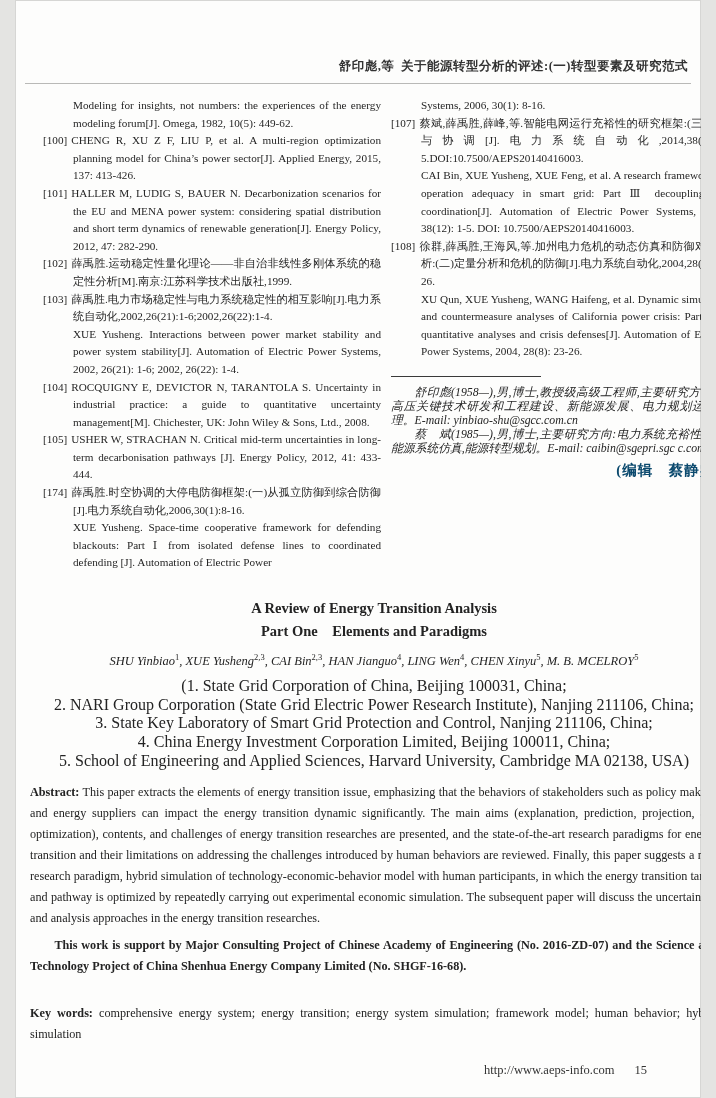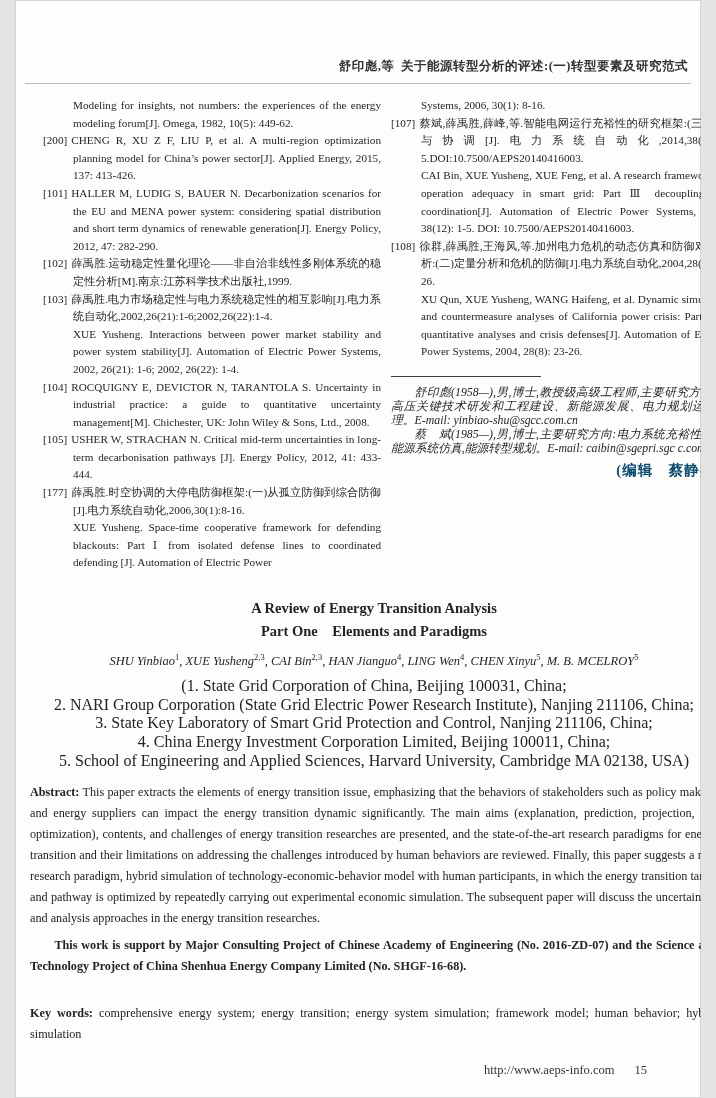--- a/index.html
+++ b/index.html
@@ -73,35 +73,35 @@
 
   <div class="runhead">舒印彪,等 关于能源转型分析的评述:(一)转型要素及研究范式</div>
   <div class="headrule"></div>
 
   <div class="refs-row">
 
     <div class="col">
 
         <p class="ref cont"><span>Modeling for insights, not numbers: the experiences of the energy modeling forum[J]. Omega, 1982, 10(5): 449-62.</span></p>
 
-        <p class="ref"><span class="ref-label">[200]</span><span>CHENG R, XU Z F, LIU P, et al. A multi-region optimization planning model for China’s power sector[J]. Applied Energy, 2015, 137: 413-426.</span></p>
+        <p class="ref"><span class="ref-label">[100]</span><span>CHENG R, XU Z F, LIU P, et al. A multi-region optimization planning model for China’s power sector[J]. Applied Energy, 2015, 137: 413-426.</span></p>
 
         <p class="ref"><span class="ref-label">[101]</span><span>HALLER M, LUDIG S, BAUER N. Decarbonization scenarios for the EU and MENA power system: considering spatial distribution and short term dynamics of renewable generation[J]. Energy Policy, 2012, 47: 282-290.</span></p>
 
         <p class="ref"><span class="ref-label">[102]</span><span>薛禹胜.运动稳定性量化理论——非自治非线性多刚体系统的稳定性分析[M].南京:江苏科学技术出版社,1999.</span></p>
 
         <p class="ref"><span class="ref-label">[103]</span><span>薛禹胜.电力市场稳定性与电力系统稳定性的相互影响[J].电力系统自动化,2002,26(21):1-6;2002,26(22):1-4.</span></p>
 
         <p class="ref cont"><span>XUE Yusheng. Interactions between power market stability and power system stability[J]. Automation of Electric Power Systems, 2002, 26(21): 1-6; 2002, 26(22): 1-4.</span></p>
 
         <p class="ref"><span class="ref-label">[104]</span><span>ROCQUIGNY E, DEVICTOR N, TARANTOLA S. Uncertainty in industrial practice: a guide to quantitative uncertainty management[M]. Chichester, UK: John Wiley &amp; Sons, Ltd., 2008.</span></p>
 
         <p class="ref"><span class="ref-label">[105]</span><span>USHER W, STRACHAN N. Critical mid-term uncertainties in long-term decarbonisation pathways [J]. Energy Policy, 2012, 41: 433-444.</span></p>
 
-        <p class="ref"><span class="ref-label">[177]</span><span>薛禹胜.时空协调的大停电防御框架:(一)从孤立防御到综合防御[J].电力系统自动化,2006,30(1):8-16.</span></p>
+        <p class="ref"><span class="ref-label">[174]</span><span>薛禹胜.时空协调的大停电防御框架:(一)从孤立防御到综合防御[J].电力系统自动化,2006,30(1):8-16.</span></p>
 
         <p class="ref cont"><span>XUE Yusheng. Space-time cooperative framework for defending blackouts: Part Ⅰ from isolated defense lines to coordinated defending [J]. Automation of Electric Power</span></p>
       </div>
 
     <div class="col">
       <div>
 
           <p class="ref cont"><span>Systems, 2006, 30(1): 8-16.</span></p>
 
           <p class="ref"><span class="ref-label">[107]</span><span>蔡斌,薛禹胜,薛峰,等.智能电网运行充裕性的研究框架:(三)解耦与协调[J].电力系统自动化,2014,38(12):1-5.DOI:10.7500/AEPS20140416003.</span></p>

